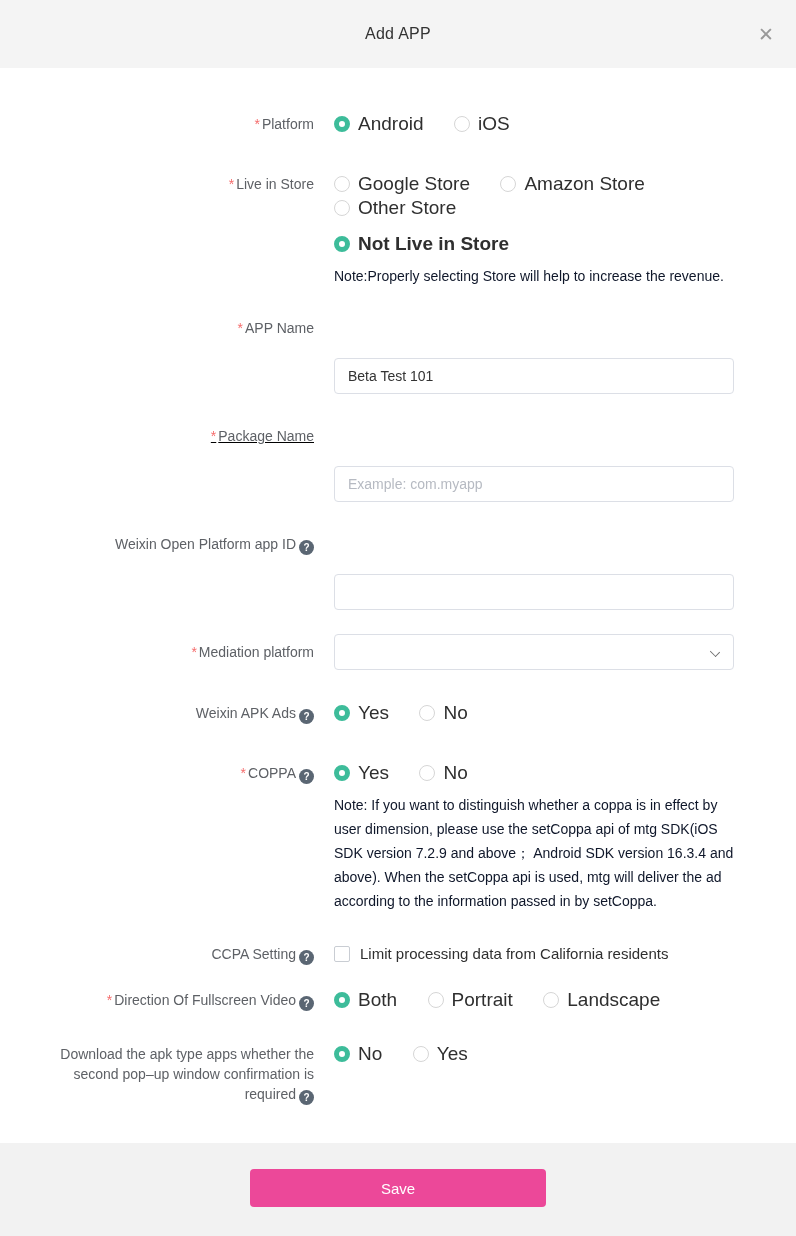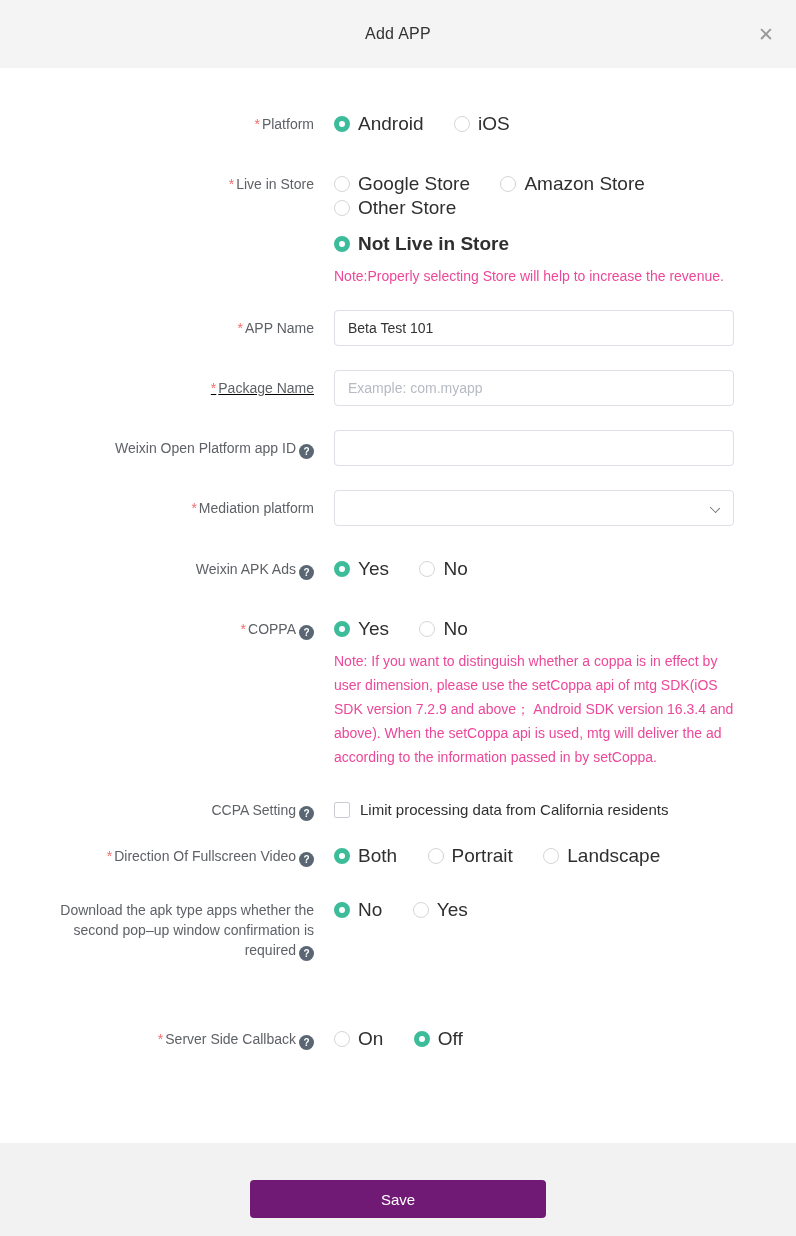--- a/index.html
+++ b/index.html
@@ -27,47 +27,47 @@
   .radio:last-child { margin-right:0; }
   .rb { width:16px; height:16px; border-radius:50%; border:1px solid #d6d6d6; background:#fff; margin-right:8px; flex:none; }
   .rb.checked { border:5px solid #3dbc9a; }
 
   
   .checkbox { display:inline-flex; align-items:center; font-size:15px; color:#2f2f2f; cursor:pointer; line-height:24px; }
   .cb { width:16px; height:16px; border:1px solid #c9cdd3; border-radius:2px; background:#fff; margin-right:10px; flex:none; }
 
   
   .tinput { width:400px; height:36px; border:1px solid #dcdfe6; border-radius:4px; padding:0 13px; font-size:14px;
-            color:#333; font-family:"Liberation Sans", sans-serif; outline:none; background:#fff; }
+            color:#333; font-family:"Liberation Sans", sans-serif; outline:none; background:#fff;margin-top:48px; }
   .tinput::placeholder { color:#b6bac2; }
   .selectbox { position:relative; width:400px; height:36px; border:1px solid #dcdfe6; border-radius:4px; background:#fff; cursor:pointer; }
   .chev { position:absolute; right:14px; top:13px; width:8px; height:8px; border-right:1.5px solid #6e6e6e; border-bottom:1.5px solid #6e6e6e; transform:rotate(45deg) scaleY(.8); }
 
-  .note { color:#ec4899; font-size:14px; line-height:24px; margin-top:8px; }
+  .note { color:#0f172a; font-size:14px; line-height:24px; margin-top:8px; }
 
   
   .r-platform   { margin-top:0; }
   .r-store      { margin-top:36px; }
   .store-line2  { margin-top:12px;font-weight:bold; }
   .r-appname    { margin-top:22px; }
   .r-package    { margin-top:24px;text-decoration:underline; }
   .r-weixin     { margin-top:24px; }
   .r-mediation  { margin-top:24px; }
   .r-apkads     { margin-top:31px; }
   .r-coppa      { margin-top:36px; }
   .r-ccpa       { margin-top:29px; }
   .r-direction  { margin-top:22px; }
   .r-apkconfirm { margin-top:30px; }
   .r-callback   { margin-top:66px; }
   .label-col.tall { line-height:20px; padding-top:2px;padding-left:41px; }
 
   
   .dlg-footer { position:absolute; left:0; right:0; bottom:0; height:93px; background:#f2f2f2; }
-  .save-btn { position:absolute; left:50%; transform:translateX(-50%); top:37px; width:296px; height:38px;
-              background:#701a75; color:#fff; border:none; border-radius:4px; font-size:15px;
+  .save-btn { position:absolute; left:50%; transform:translateX(-50%); top:26px; width:296px; height:38px;
+              background:#ec4899; color:#fff; border:none; border-radius:4px; font-size:15px;
               font-family:"Liberation Sans", sans-serif; cursor:pointer; }
 </style>
 </head>
 <body>
 
 <div class="dialog">
 
   <div class="dlg-header">
     <span class="dlg-title">Add APP</span>
     <span class="dlg-close">✕</span>

